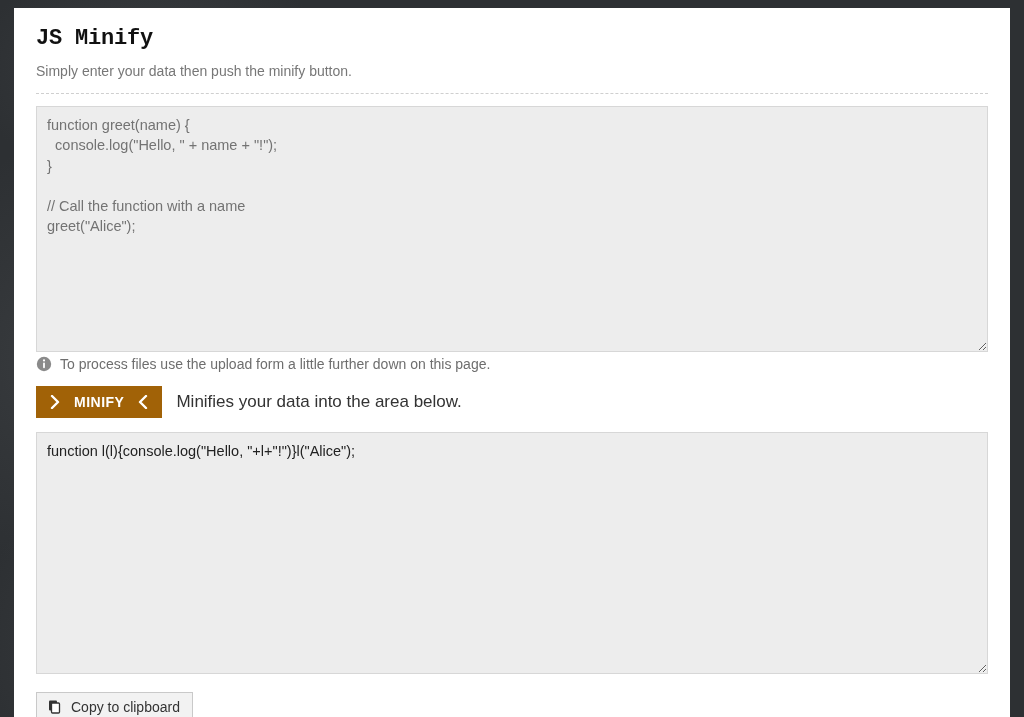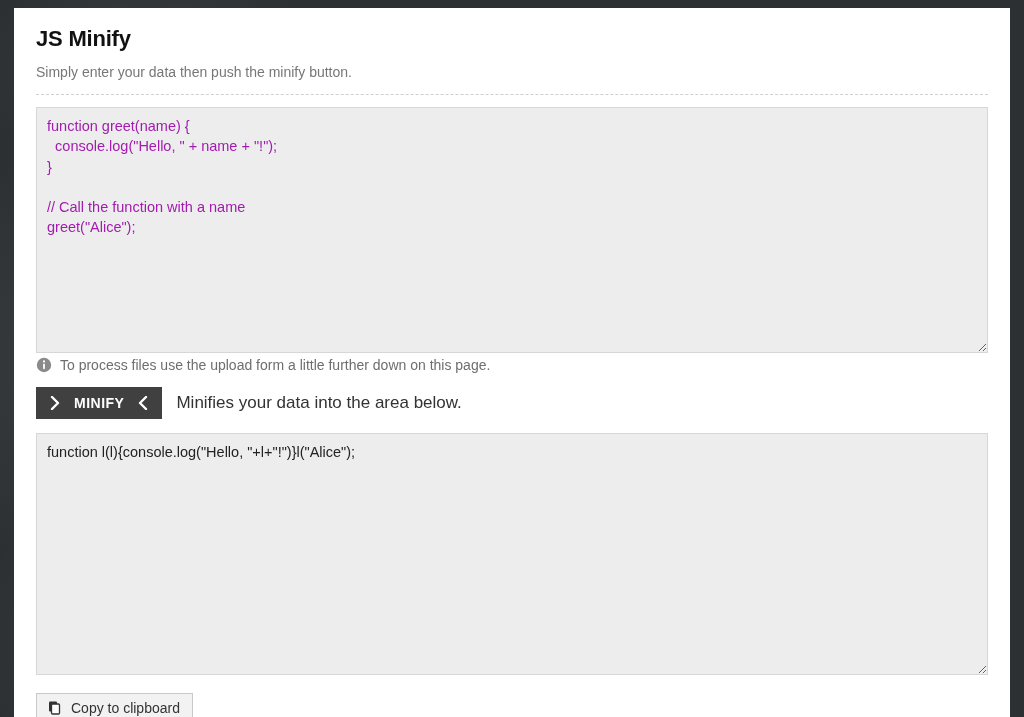--- a/index.html
+++ b/index.html
@@ -23,20 +23,21 @@
       background: #ffffff;
       margin: 0 14px;
       padding: 18px 22px 22px 22px;
       min-height: 709px;
     }
     .page-title {
       font-size: 22px;
       font-weight: 700;
       color: #111;
       letter-spacing: -0.2px;
+      font-family: Liberation Mono, monospace;
     }
     .page-subtitle {
       font-size: 14px;
       color: #777;
       margin-top: 12px;
     }
     .dashed-divider {
       border: none;
       border-top: 1px dashed #cfcfcf;
       margin-top: 14px;
@@ -45,21 +46,21 @@
     textarea.code-area {
       width: 100%;
       height: 246px;
       resize: both;
       background: #ededed;
       border: 1px solid #d7d7d7;
       padding: 8px 10px;
       font-family: -apple-system, BlinkMacSystemFont, "Helvetica Neue", Arial, sans-serif;
       font-size: 14.5px;
       line-height: 1.4;
-      color: #a21caf;
+      color: #737373;
       outline: none;
     }
     .hint-row {
       display: flex;
       align-items: center;
       gap: 8px;
       margin-top: 0;
       margin-bottom: 14px;
       color: #6e6e6e;
       font-size: 14px;
@@ -70,21 +71,21 @@
       height: 16px;
       display: inline-flex;
     }
     .action-row {
       display: flex;
       align-items: center;
       gap: 14px;
       margin-bottom: 14px;
     }
     .minify-btn {
-      background: #404040;
+      background: #a16207;
       color: #ffffff;
       border: none;
       height: 32px;
       padding: 0 14px;
       font-size: 14px;
       font-weight: 700;
       letter-spacing: 0.5px;
       display: inline-flex;
       align-items: center;
       gap: 14px;

